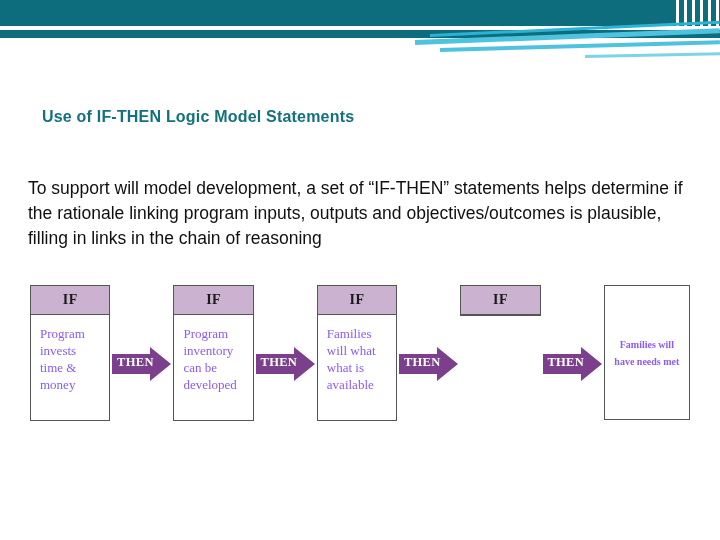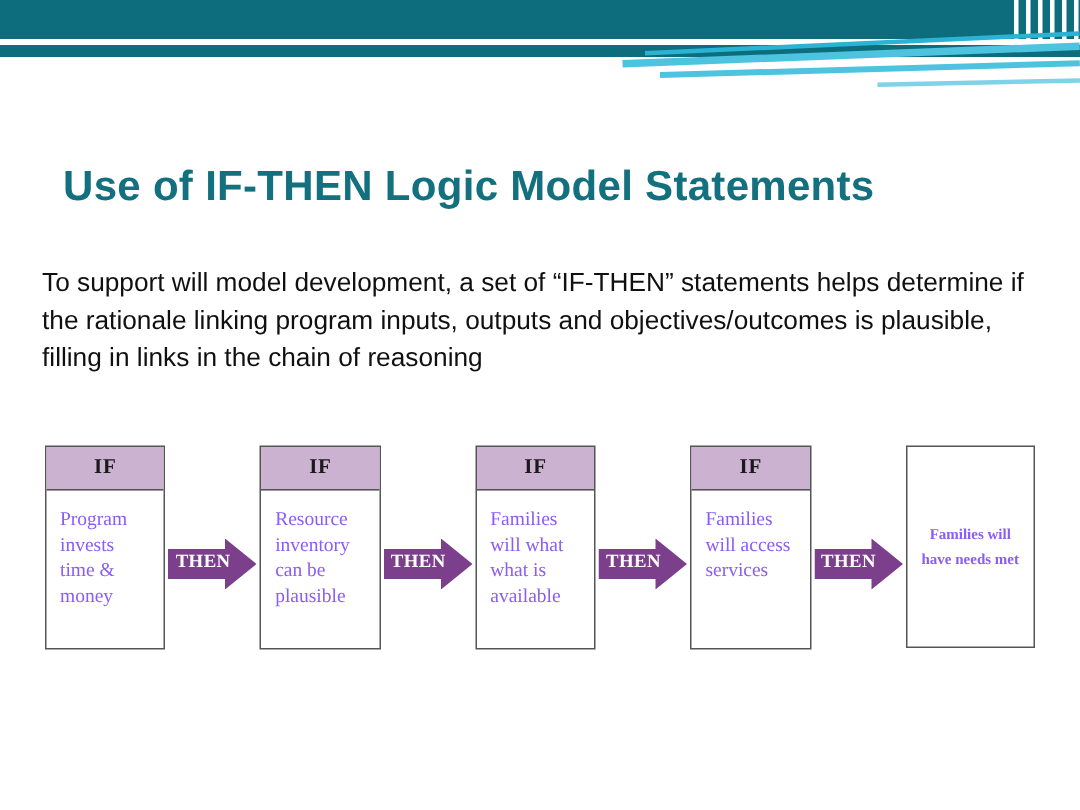--- a/index.html
+++ b/index.html
@@ -98,21 +98,21 @@
     height: 3px;
     background: #2bb3d6;
     transform: rotate(-2.6deg);
   }
 
   
   .title {
     position: absolute;
     top: 108px;
     left: 42px;
-    font-size: 28px;
+    font-size: 16px;
     font-weight: bold;
     color: #13707f;
     letter-spacing: 0.2px;
     white-space: nowrap;
   }
 
   
   .body-text {
     position: absolute;
     top: 176px;
@@ -128,21 +128,20 @@
     position: absolute;
     top: 285px;
     left: 30px;
     width: 660px;
     height: 160px;
   }
   .chain {
     display: flex;
     align-items: flex-start;
     height: 160px;
-    margin-top: 12px;
   }
   .node {
     width: 82px;
     border: 1px solid #555555;
     background: #ffffff;
     box-sizing: border-box;
   }
   .node-header {
     height: 28px;
     background: #cbb2d0;
@@ -244,21 +243,21 @@
       <div class="arrow-shape">
         <svg width="59" height="34" viewBox="0 0 59 34">
           <polygon points="0,7 38,7 38,0 59,17 38,34 38,27 0,27" fill="#7b3f8c"></polygon>
         </svg>
       </div>
       <div class="arrow-label">THEN</div>
     </div>
 
     <div class="node">
       <div class="node-header">IF</div>
-      <div class="node-body">Resource inventory can be plausible</div>
+      <div class="node-body">Program inventory can be developed</div>
     </div>
 
     <div class="arrow">
       <div class="arrow-shape">
         <svg width="59" height="34" viewBox="0 0 59 34">
           <polygon points="0,7 38,7 38,0 59,17 38,34 38,27 0,27" fill="#7b3f8c"></polygon>
         </svg>
       </div>
       <div class="arrow-label">THEN</div>
     </div>
@@ -272,21 +271,20 @@
       <div class="arrow-shape">
         <svg width="59" height="34" viewBox="0 0 59 34">
           <polygon points="0,7 38,7 38,0 59,17 38,34 38,27 0,27" fill="#7b3f8c"></polygon>
         </svg>
       </div>
       <div class="arrow-label">THEN</div>
     </div>
 
     <div class="node">
       <div class="node-header">IF</div>
-      <div class="node-body">Families will access services</div>
     </div>
 
     <div class="arrow">
       <div class="arrow-shape">
         <svg width="59" height="34" viewBox="0 0 59 34">
           <polygon points="0,7 38,7 38,0 59,17 38,34 38,27 0,27" fill="#7b3f8c"></polygon>
         </svg>
       </div>
       <div class="arrow-label">THEN</div>
     </div>

